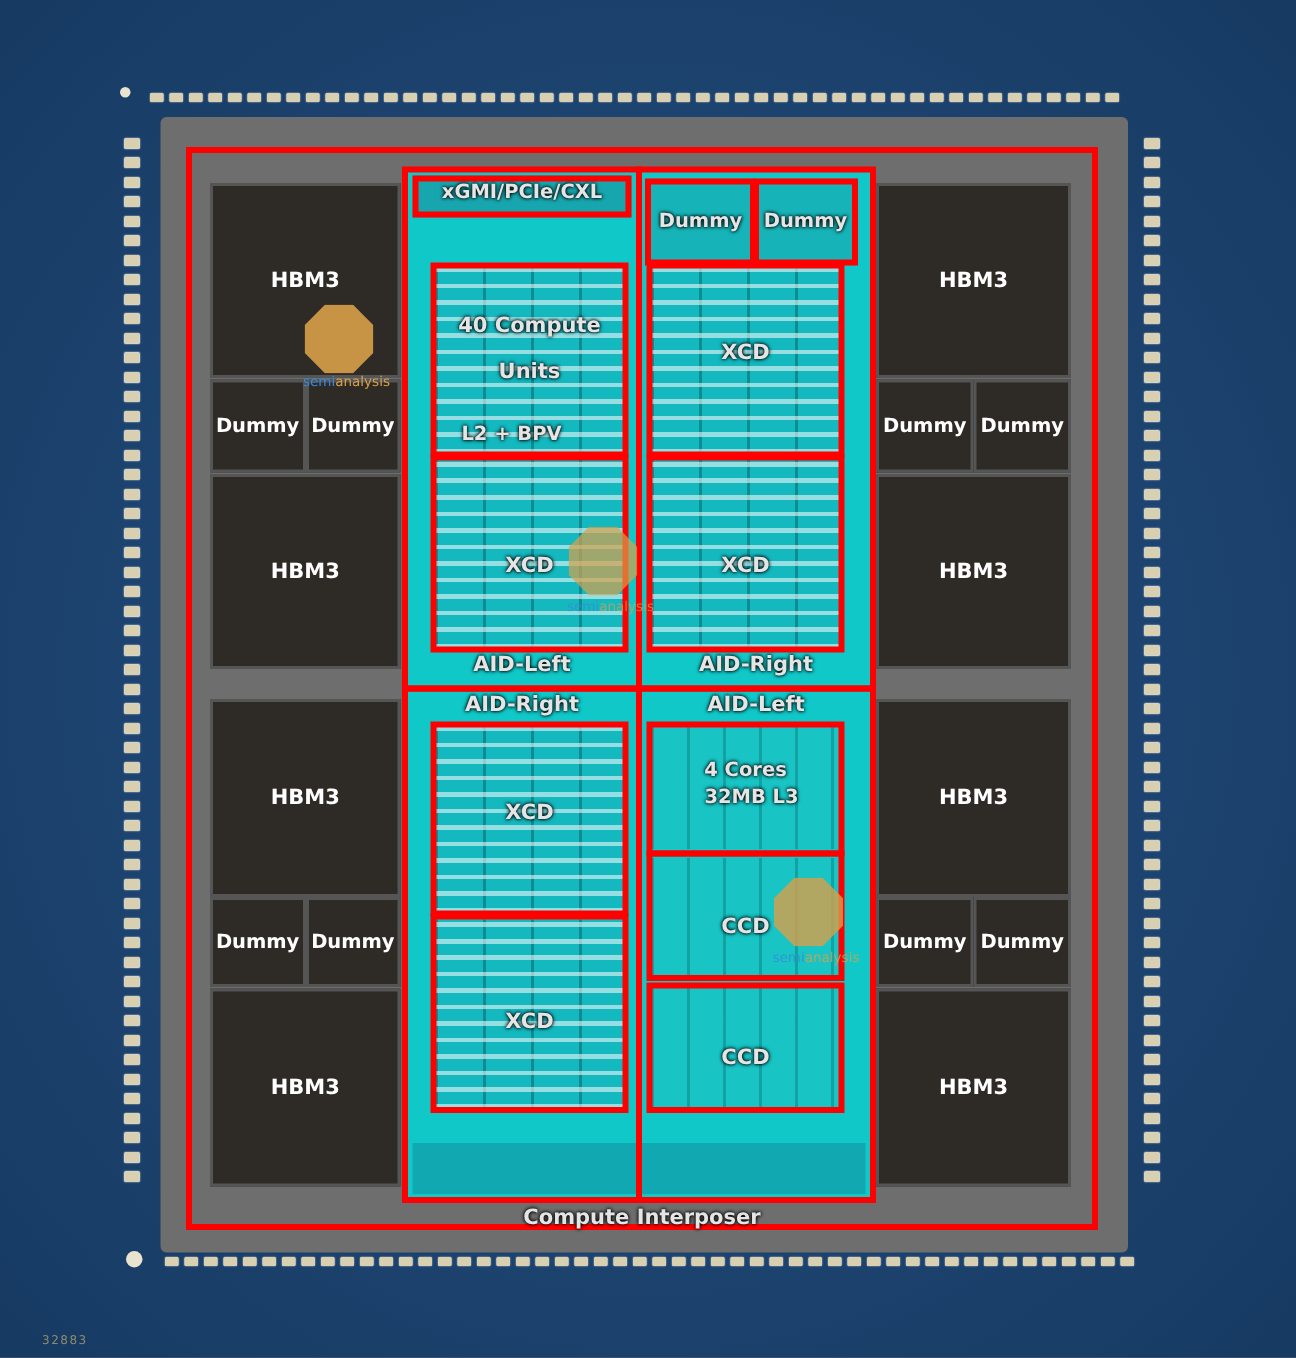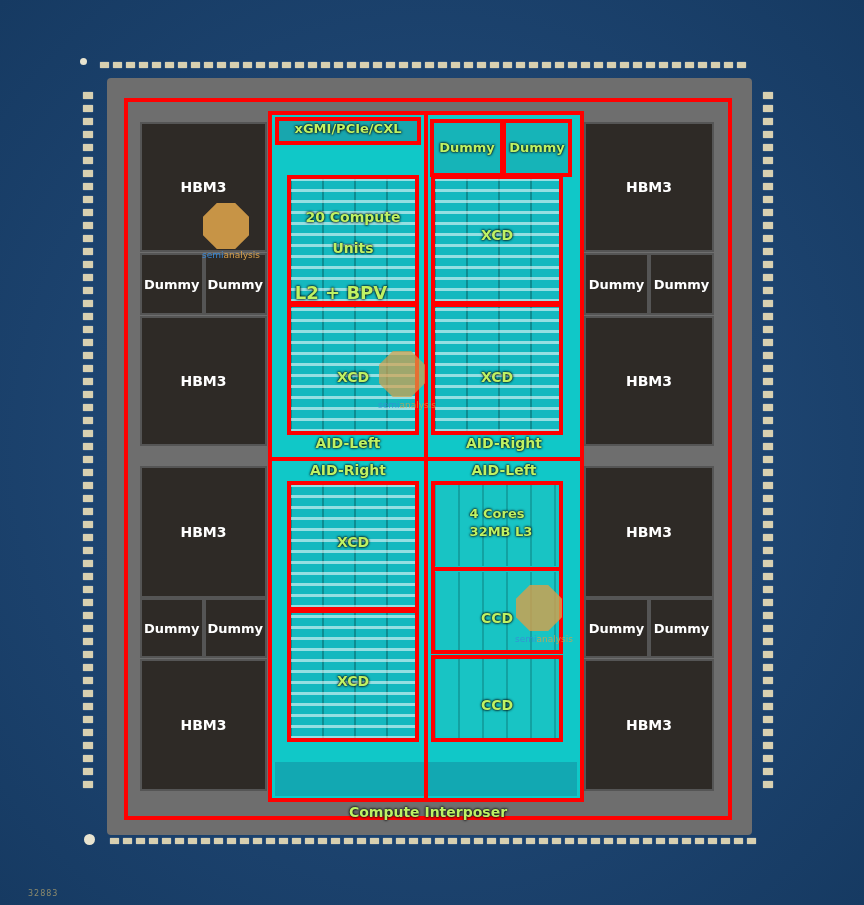--- a/index.html
+++ b/index.html
@@ -14,21 +14,21 @@
   .pkg{position:absolute;left:107px;top:78px;width:645px;height:757px;background:#6e6e6e;border-radius:4px;}
   .redbox{position:absolute;border:4px solid #ff0000;box-sizing:border-box;}
   .mem{position:absolute;background:#2e2a26;border:2px solid #555;box-sizing:border-box;display:flex;align-items:center;justify-content:center;color:#fff;font-weight:bold;font-size:14px;}
   .dummy-pair{position:absolute;display:flex;}
   .dummy-pair .mem{position:relative;flex:1;font-size:13px;}
   .die{position:absolute;background:#10c8c8;box-sizing:border-box;}
   .die-grid{background:
       repeating-linear-gradient(0deg,rgba(255,255,255,0.55) 0 3px,transparent 3px 11px),
       repeating-linear-gradient(90deg,rgba(0,60,60,0.35) 0 2px,transparent 2px 32px),
       #14b8bf;}
-  .label{position:absolute;color:#bef264;font-weight:bold;text-align:center;text-shadow:0 0 2px #000,0 0 3px #000;white-space:nowrap;}
+  .label{position:absolute;color:#e5e5e5;font-weight:bold;text-align:center;text-shadow:0 0 2px #000,0 0 3px #000;white-space:nowrap;}
   .ccd-fill{background:
       repeating-linear-gradient(90deg,rgba(0,60,60,0.25) 0 2px,transparent 2px 24px),
       #18c4c4;}
   .logo{position:absolute;width:46px;height:46px;background:#d8a04a;clip-path:polygon(30% 0,70% 0,100% 30%,100% 70%,70% 100%,30% 100%,0 70%,0 30%);opacity:0.9;}
   .logo-text{position:absolute;font-size:9px;color:#d8a04a;}
 </style>
 </head>
 <body>
 
 <div class="substrate"></div>
@@ -348,23 +348,23 @@
 <div class="redbox" style="left:287px;top:481px;width:132px;height:130px;"></div>
 <div class="redbox" style="left:287px;top:609px;width:132px;height:133px;"></div>
 <div class="redbox" style="left:431px;top:481px;width:132px;height:90px;"></div>
 <div class="redbox" style="left:431px;top:567px;width:132px;height:87px;"></div>
 <div class="redbox" style="left:431px;top:655px;width:132px;height:87px;"></div>
 
 <div class="label" style="left:275px;top:121px;width:146px;font-size:13px;">xGMI/PCIe/CXL</div>
 <div class="label" style="left:430px;top:140px;width:74px;font-size:13px;">Dummy</div>
 <div class="label" style="left:502px;top:140px;width:70px;font-size:13px;">Dummy</div>
 
-<div class="label" style="left:287px;top:209px;width:132px;font-size:14px;">20 Compute</div>
+<div class="label" style="left:287px;top:209px;width:132px;font-size:14px;">40 Compute</div>
 <div class="label" style="left:287px;top:240px;width:132px;font-size:14px;">Units</div>
-<div class="label" style="left:287px;top:282px;width:108px;font-size:18px;">L2 + BPV</div>
+<div class="label" style="left:287px;top:282px;width:108px;font-size:13px;">L2 + BPV</div>
 <div class="label" style="left:287px;top:369px;width:132px;font-size:14px;">XCD</div>
 <div class="label" style="left:431px;top:227px;width:132px;font-size:14px;">XCD</div>
 <div class="label" style="left:431px;top:369px;width:132px;font-size:14px;">XCD</div>
 <div class="label" style="left:287px;top:534px;width:132px;font-size:14px;">XCD</div>
 <div class="label" style="left:287px;top:673px;width:132px;font-size:14px;">XCD</div>
 
 <div class="label" style="left:268px;top:435px;width:160px;font-size:14px;">AID-Left</div>
 <div class="label" style="left:424px;top:435px;width:160px;font-size:14px;">AID-Right</div>
 <div class="label" style="left:268px;top:462px;width:160px;font-size:14px;">AID-Right</div>
 <div class="label" style="left:424px;top:462px;width:160px;font-size:14px;">AID-Left</div>

